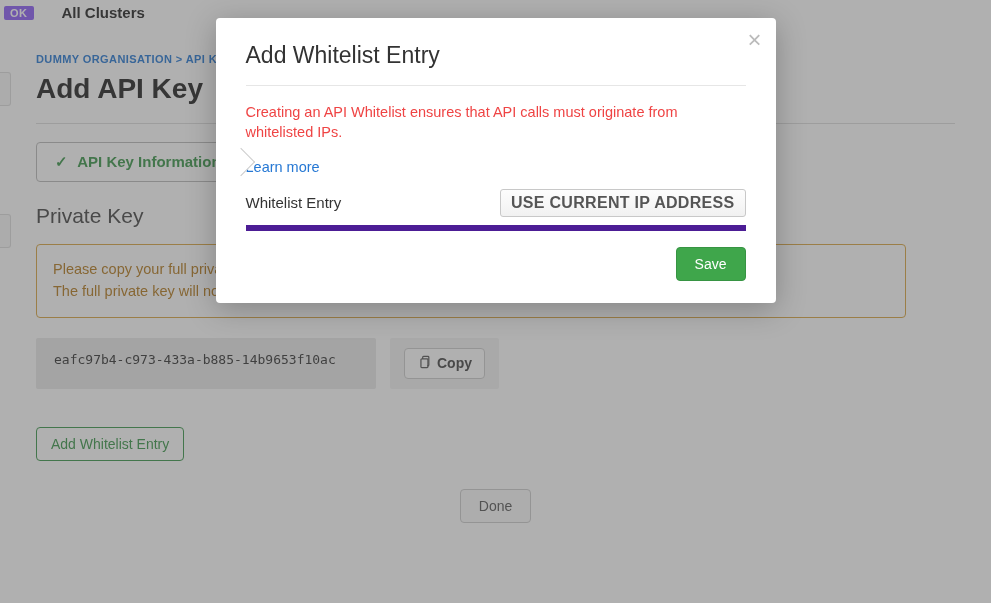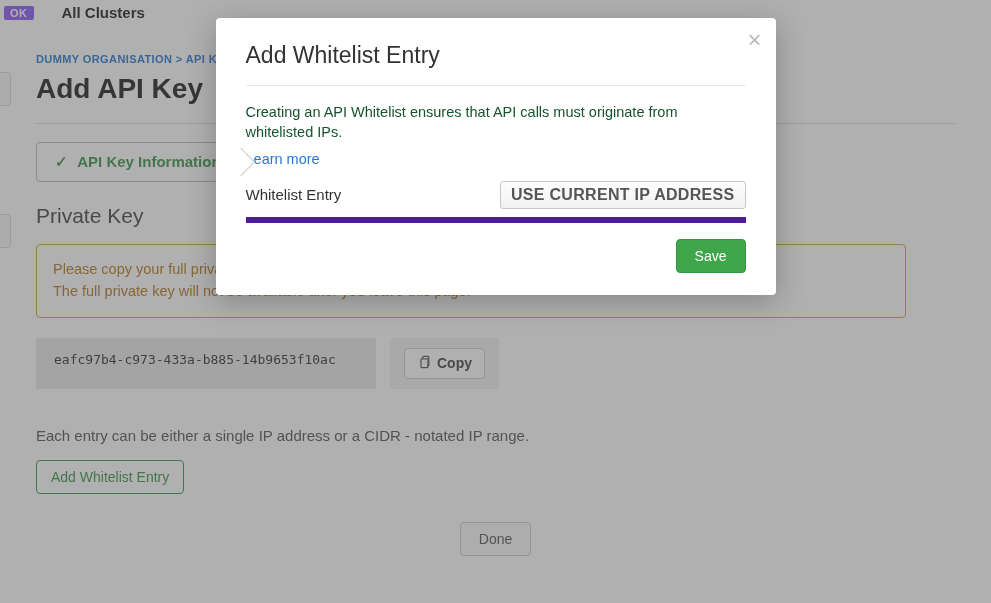--- a/index.html
+++ b/index.html
@@ -230,24 +230,24 @@
       font-weight: 400;
       color: #333;
       margin-bottom: 16px;
     }
     .modal hr {
       border: none;
       border-top: 1px solid #e6e6e6;
       margin-bottom: 16px;
     }
     .modal-desc {
-      color: #14532d;
+      color: #ef4444;
       font-size: 14.5px;
       line-height: 1.4;
-      margin-bottom: 8px;
+      margin-bottom: 16px;
     }
     .modal-link {
       color: #2678d4;
       font-size: 14.5px;
       cursor: pointer;
       display: inline-block;
       margin-bottom: 14px;
     }
     .field-row {
       display: flex;
@@ -343,21 +343,20 @@
           <svg viewBox="0 0 16 16" fill="none" stroke="#555" stroke-width="1.4">
             <rect x="4.5" y="4.5" width="8" height="10" rx="1"></rect>
             <path d="M6.5 4.5 V2.5 a1 1 0 0 1 1 -1 h5 a1 1 0 0 1 1 1 v9 a1 1 0 0 1 -1 1 h-1"></path>
           </svg>
         </span>
         <span>Copy</span>
       </button>
     </div>
   </div>
 
-  <div class="whitelist-desc">Each entry can be either a single IP address or a CIDR - notated IP range.</div>
   <button class="add-entry-btn">Add Whitelist Entry</button>
 
   <div class="done-row">
     <button class="done-btn">Done</button>
   </div>
 </div>
 
 <div class="overlay"></div>
 <div class="modal">
   <span class="modal-close">×</span>

